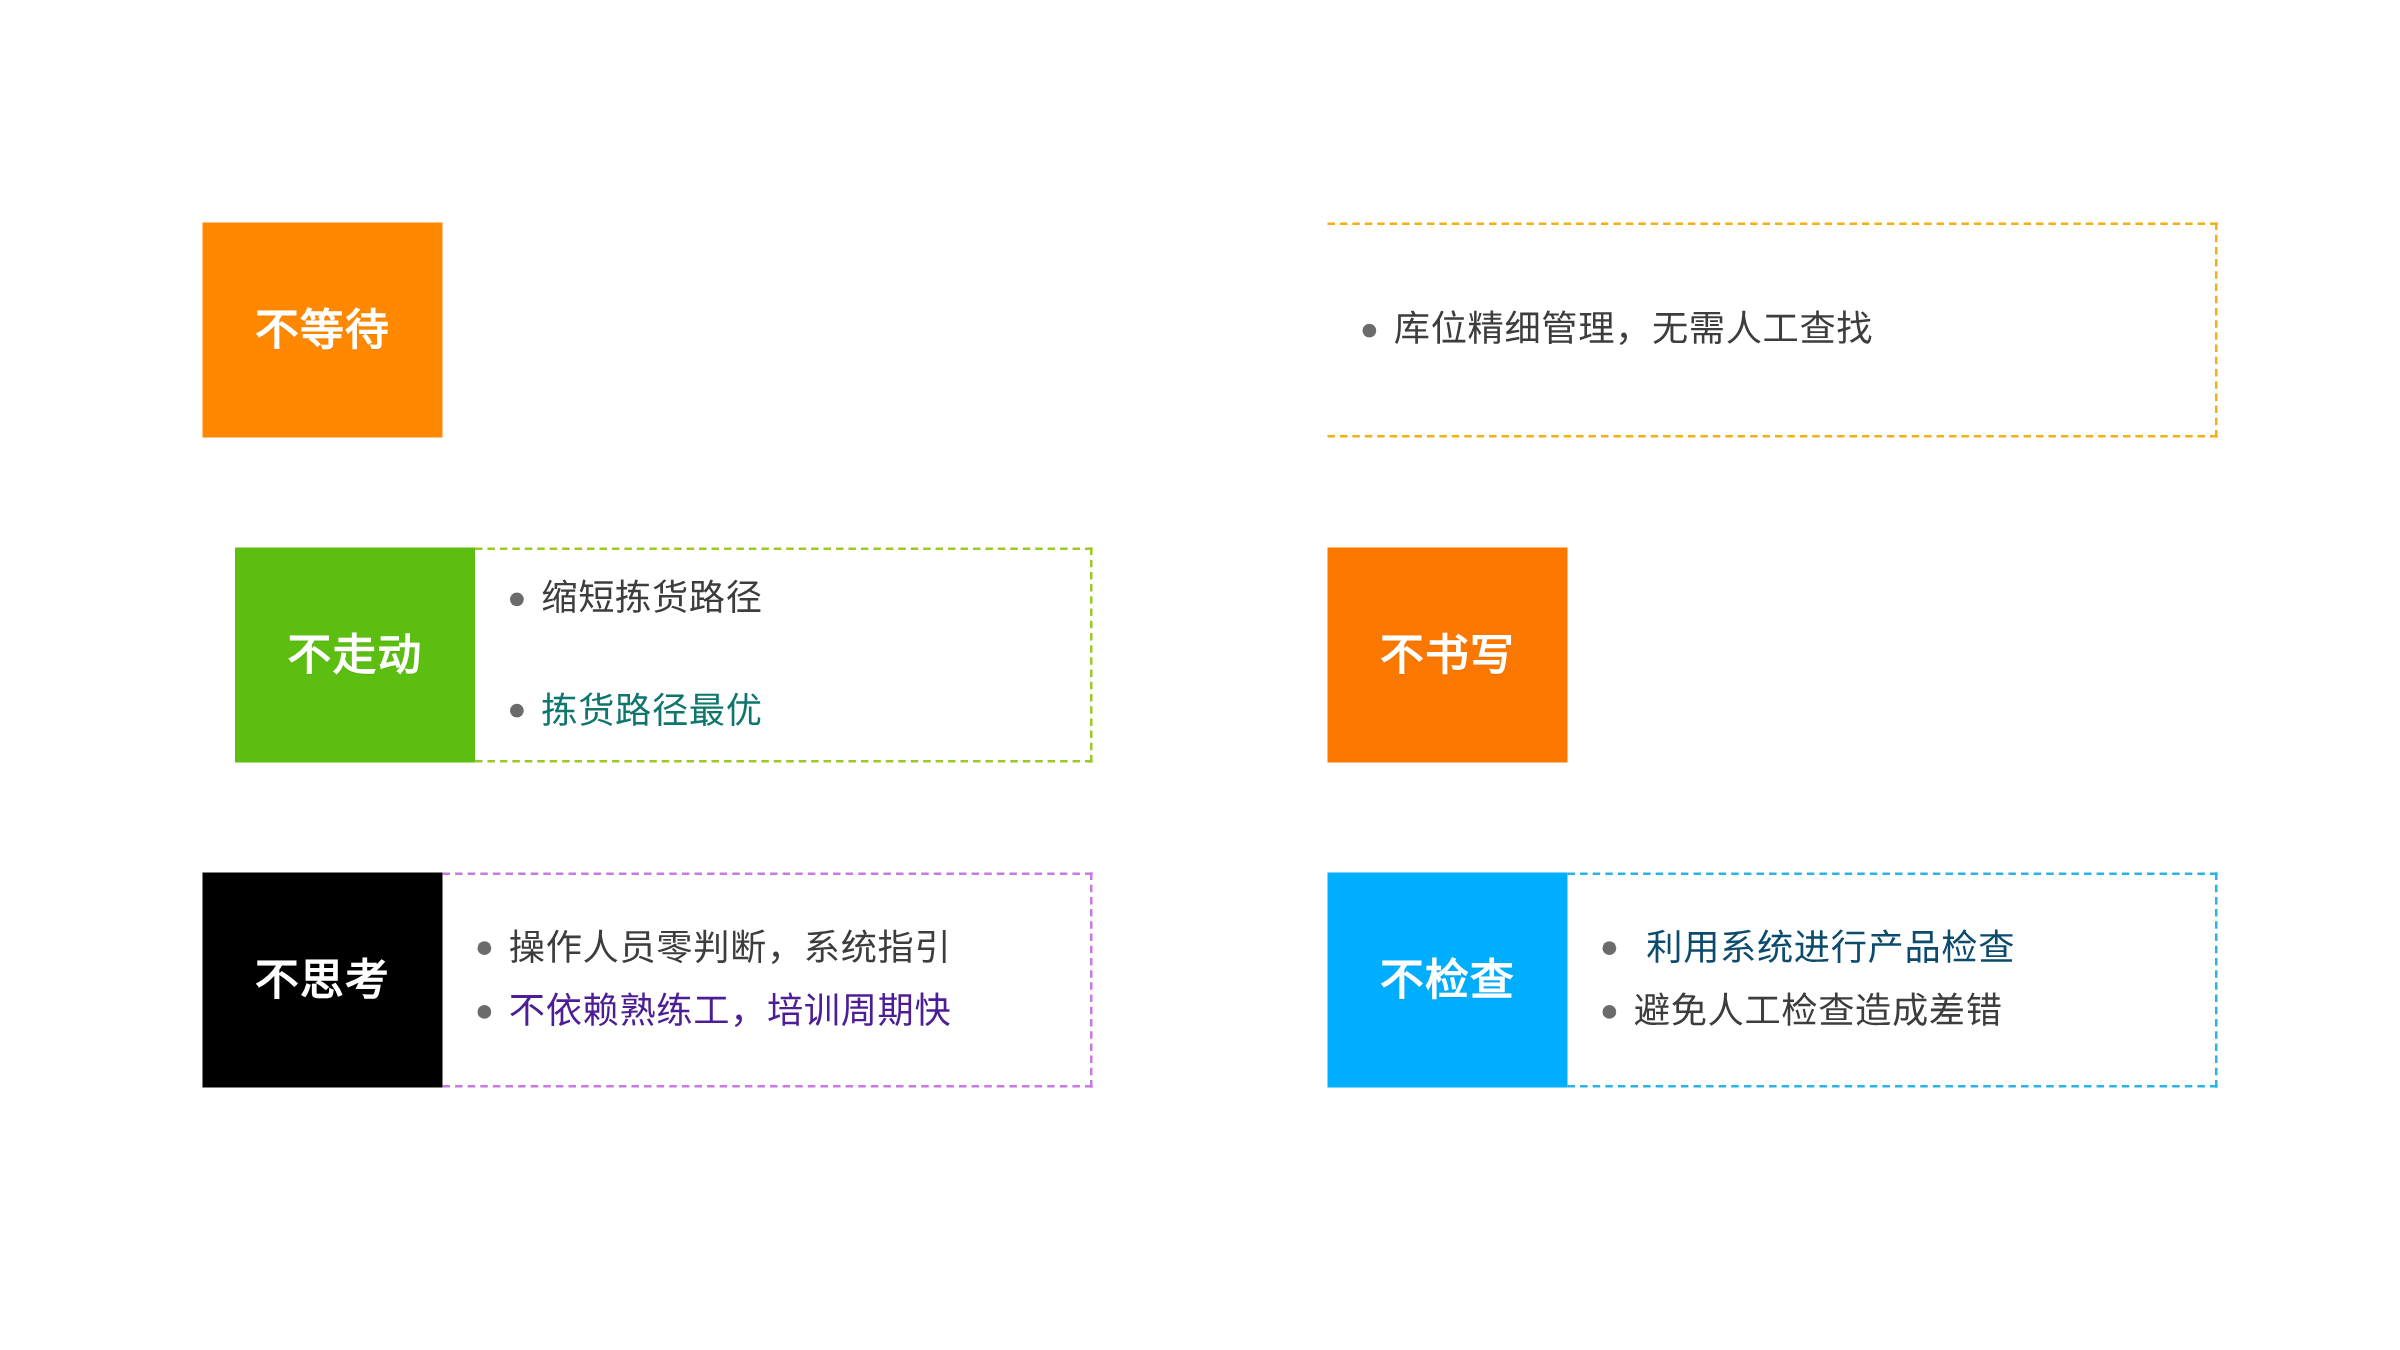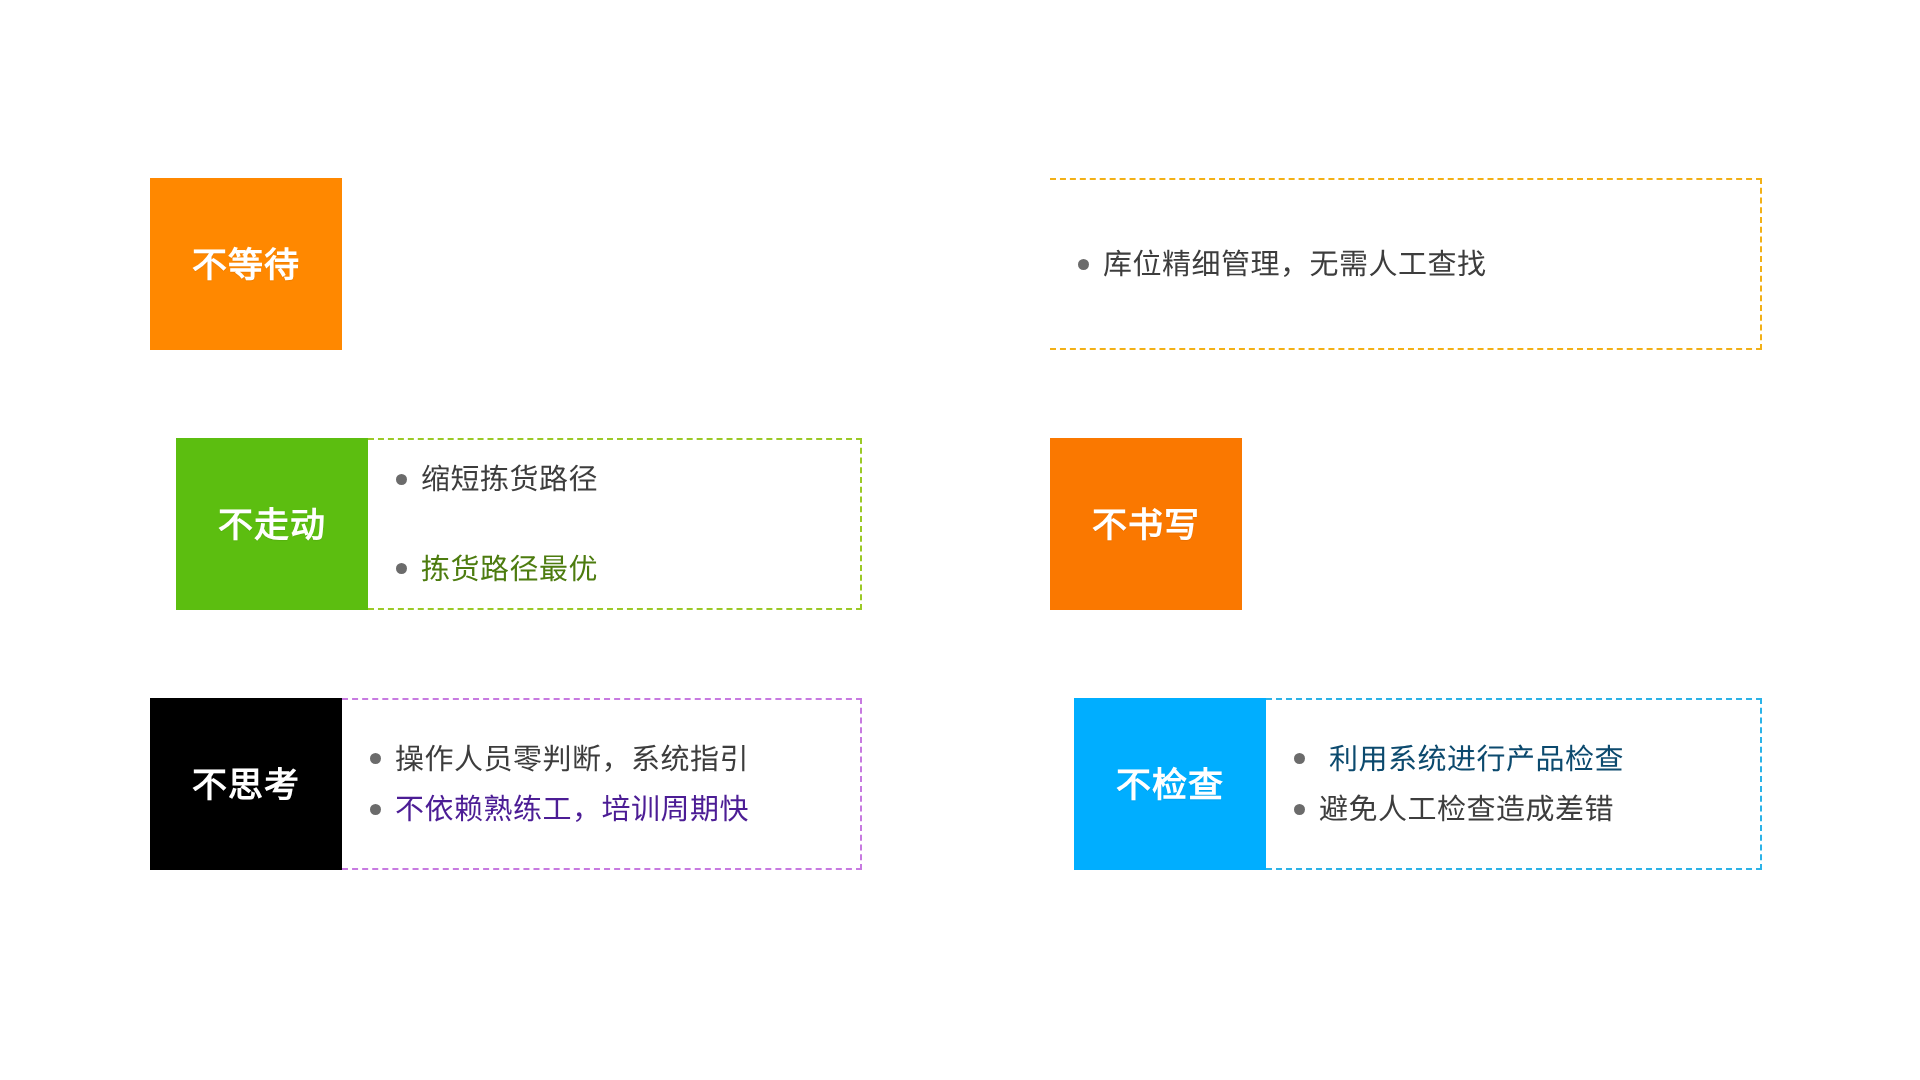--- a/index.html
+++ b/index.html
@@ -17,27 +17,28 @@
 
   .board {
     position: relative;
     width: 1920px;
     height: 1080px;
     box-sizing: border-box;
   }
 
   .grid {
     position: absolute;
-    left: 150px;
+    left: 162px;
     top: 178px;
     width: 1612px;
     display: grid;
     grid-template-columns: 712px 188px 712px;
     grid-template-rows: 172px 88px 172px 88px 172px;
     grid-auto-flow: row;
+    font-family: Liberation Serif, serif;
   }
 
   
   .card {
     position: relative;
     display: flex;
     align-items: stretch;
     height: 172px;
     box-sizing: border-box;
   }
@@ -122,21 +123,21 @@
         <div class="card-label" style="background: rgb(92, 190, 16);">
           <span class="card-label-text">不走动</span>
         </div>
         <div class="card-body" style="border-color: rgb(155, 201, 38); gap: 39px;">
           <div class="bullet-row">
             <span class="bullet-dot" style="background: rgb(107, 107, 107);"></span>
             <span class="bullet-text" style="color: rgb(61, 61, 61);">缩短拣货路径</span>
           </div>
           <div class="bullet-row">
             <span class="bullet-dot" style="background: rgb(107, 107, 107);"></span>
-            <span class="bullet-text" style="color: #4d7c0f;">拣货路径最优</span>
+            <span class="bullet-text" style="color: #0f766e;">拣货路径最优</span>
           </div>
         </div>
       </div>
       <div class="card" style="grid-area: 3 / 3;">
         <div class="card-label" style="background: rgb(250, 120, 0);">
           <span class="card-label-text">不书写</span>
         </div>
       </div>
       <div class="card" style="grid-area: 5 / 1;">
         <div class="card-label" style="background: #000000;">
@@ -147,21 +148,21 @@
             <span class="bullet-dot" style="background: rgb(107, 107, 107);"></span>
             <span class="bullet-text" style="color: rgb(61, 61, 61);">操作人员零判断，系统指引</span>
           </div>
           <div class="bullet-row">
             <span class="bullet-dot" style="background: rgb(107, 107, 107);"></span>
             <span class="bullet-text" style="color: #4c1d95;">不依赖熟练工，培训周期快</span>
           </div>
         </div>
       </div>
       <div class="card" style="grid-area: 5 / 3;">
-        <div class="card-label" style="background: rgb(0, 174, 255); margin-left: 24px;">
+        <div class="card-label" style="background: rgb(0, 174, 255);">
           <span class="card-label-text">不检查</span>
         </div>
         <div class="card-body" style="border-color: rgb(43, 179, 232);">
           <div class="bullet-row">
             <span class="bullet-dot" style="background: rgb(107, 107, 107);"></span>
             <span class="bullet-text" style="color: #0c4a6e; margin-left: 10px;">利用系统进行产品检查</span>
           </div>
           <div class="bullet-row">
             <span class="bullet-dot" style="background: rgb(107, 107, 107);"></span>
             <span class="bullet-text" style="color: rgb(61, 61, 61);">避免人工检查造成差错</span>

